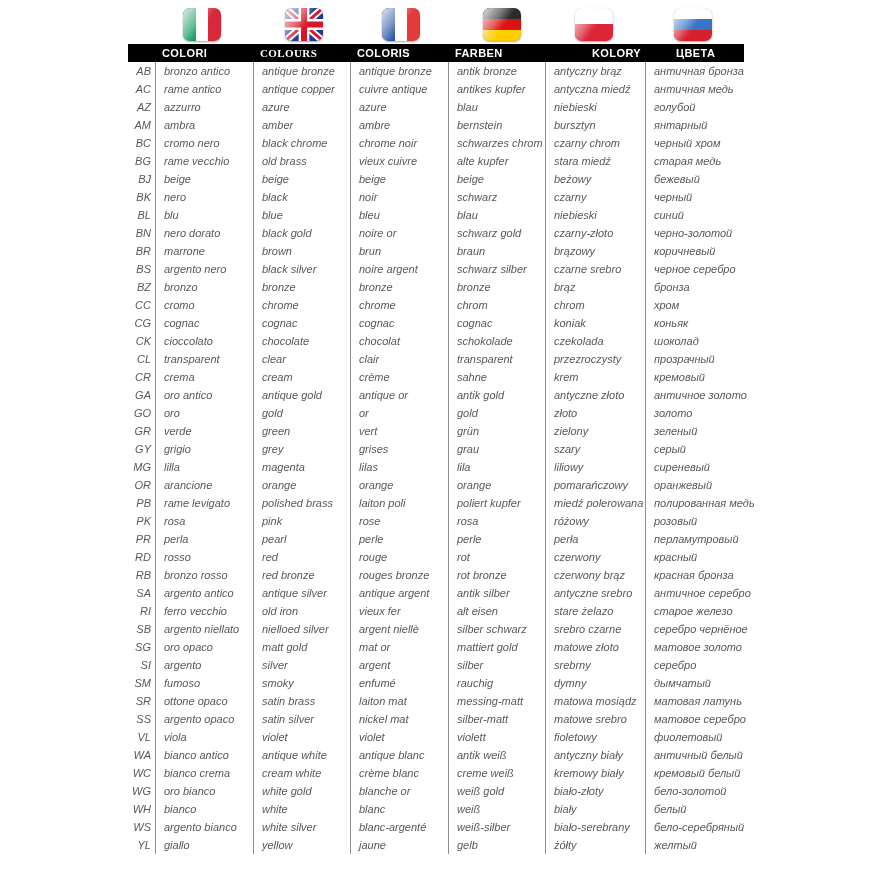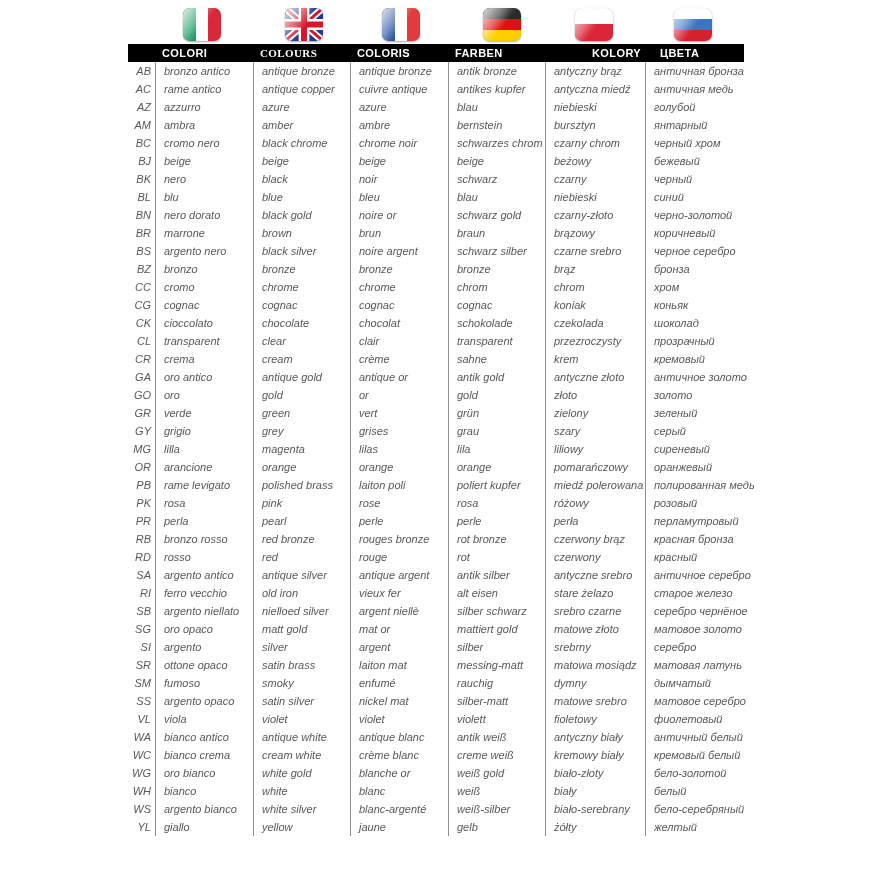--- a/index.html
+++ b/index.html
@@ -26,21 +26,21 @@
   .flag-2{left:382px;}
   .flag-3{left:483px;}
   .flag-4{left:575px;}
   .flag-5{left:674px;}
 
   
   .table-wrap{position:absolute;left:128px;top:44px;width:747px;}
   .header-bar{position:relative;width:616px;height:18px;background:var(--header-bg);}
   .header-label{position:absolute;top:0;line-height:18px;font-size:11px;font-weight:bold;
         color:var(--header-text);letter-spacing:.4px;white-space:nowrap;}
-  .hl-0{left:34px;} .hl-1{left:132px;font-family:Liberation Serif, serif;} .hl-2{left:229px;} .hl-3{left:327px;} .hl-4{left:424px;margin-left:40px;} .hl-5{left:532px;}
+  .hl-0{left:34px;} .hl-1{left:132px;font-family:Liberation Serif, serif;} .hl-2{left:229px;} .hl-3{left:327px;} .hl-4{left:424px;margin-left:40px;} .hl-5{left:548px;}
 
   .tbody{width:747px;}
   .trow{display:grid;grid-template-columns:27px 98px 97px 98px 97px 100px 1fr;height:18px;font-style:italic;}
   .cell{font-size:11px;color:var(--body-text);line-height:18px;white-space:nowrap;overflow:visible;}
   .cell.code{text-align:right;padding-right:4px;}
   .cell.it,.cell.en,.cell.fr,.cell.de,.cell.pl,.cell.ru{border-left:1px solid var(--grid-line);padding-left:8px;}
 </style>
 </head>
 <body>
 
@@ -112,20 +112,29 @@
         <div class="trow">
           <div class="cell code">BC</div>
           <div class="cell it">cromo nero</div>
           <div class="cell en">black chrome</div>
           <div class="cell fr">chrome noir</div>
           <div class="cell de">schwarzes chrom</div>
           <div class="cell pl">czarny chrom</div>
           <div class="cell ru">черный хром</div>
         </div>
         <div class="trow">
+          <div class="cell code">BG</div>
+          <div class="cell it">rame vecchio</div>
+          <div class="cell en">old brass</div>
+          <div class="cell fr">vieux cuivre</div>
+          <div class="cell de">alte kupfer</div>
+          <div class="cell pl">stara miedź</div>
+          <div class="cell ru">старая медь</div>
+        </div>
+        <div class="trow">
           <div class="cell code">BJ</div>
           <div class="cell it">beige</div>
           <div class="cell en">beige</div>
           <div class="cell fr">beige</div>
           <div class="cell de">beige</div>
           <div class="cell pl">beżowy</div>
           <div class="cell ru">бежевый</div>
         </div>
         <div class="trow">
           <div class="cell code">BK</div>
@@ -301,38 +310,38 @@
         <div class="trow">
           <div class="cell code">PR</div>
           <div class="cell it">perla</div>
           <div class="cell en">pearl</div>
           <div class="cell fr">perle</div>
           <div class="cell de">perle</div>
           <div class="cell pl">perła</div>
           <div class="cell ru">перламутровый</div>
         </div>
         <div class="trow">
+          <div class="cell code">RD</div>
+          <div class="cell it">rosso</div>
+          <div class="cell en">red</div>
+          <div class="cell fr">rouge</div>
+          <div class="cell de">rot</div>
+          <div class="cell pl">czerwony</div>
+          <div class="cell ru">красный</div>
+        </div>
+        <div class="trow">
           <div class="cell code">RB</div>
           <div class="cell it">bronzo rosso</div>
           <div class="cell en">red bronze</div>
           <div class="cell fr">rouges bronze</div>
           <div class="cell de">rot bronze</div>
           <div class="cell pl">czerwony brąz</div>
           <div class="cell ru">красная бронза</div>
         </div>
         <div class="trow">
-          <div class="cell code">RD</div>
-          <div class="cell it">rosso</div>
-          <div class="cell en">red</div>
-          <div class="cell fr">rouge</div>
-          <div class="cell de">rot</div>
-          <div class="cell pl">czerwony</div>
-          <div class="cell ru">красный</div>
-        </div>
-        <div class="trow">
           <div class="cell code">SA</div>
           <div class="cell it">argento antico</div>
           <div class="cell en">antique silver</div>
           <div class="cell fr">antique argent</div>
           <div class="cell de">antik silber</div>
           <div class="cell pl">antyczne srebro</div>
           <div class="cell ru">античное серебро</div>
         </div>
         <div class="trow">
           <div class="cell code">RI</div>
@@ -364,38 +373,38 @@
         <div class="trow">
           <div class="cell code">SI</div>
           <div class="cell it">argento</div>
           <div class="cell en">silver</div>
           <div class="cell fr">argent</div>
           <div class="cell de">silber</div>
           <div class="cell pl">srebrny</div>
           <div class="cell ru">серебро</div>
         </div>
         <div class="trow">
+          <div class="cell code">SM</div>
+          <div class="cell it">fumoso</div>
+          <div class="cell en">smoky</div>
+          <div class="cell fr">enfumé</div>
+          <div class="cell de">rauchig</div>
+          <div class="cell pl">dymny</div>
+          <div class="cell ru">дымчатый</div>
+        </div>
+        <div class="trow">
           <div class="cell code">SR</div>
           <div class="cell it">ottone opaco</div>
           <div class="cell en">satin brass</div>
           <div class="cell fr">laiton mat</div>
           <div class="cell de">messing-matt</div>
           <div class="cell pl">matowa mosiądz</div>
           <div class="cell ru">матовая латунь</div>
         </div>
         <div class="trow">
-          <div class="cell code">SM</div>
-          <div class="cell it">fumoso</div>
-          <div class="cell en">smoky</div>
-          <div class="cell fr">enfumé</div>
-          <div class="cell de">rauchig</div>
-          <div class="cell pl">dymny</div>
-          <div class="cell ru">дымчатый</div>
-        </div>
-        <div class="trow">
           <div class="cell code">SS</div>
           <div class="cell it">argento opaco</div>
           <div class="cell en">satin silver</div>
           <div class="cell fr">nickel mat</div>
           <div class="cell de">silber-matt</div>
           <div class="cell pl">matowe srebro</div>
           <div class="cell ru">матовое серебро</div>
         </div>
         <div class="trow">
           <div class="cell code">VL</div>

